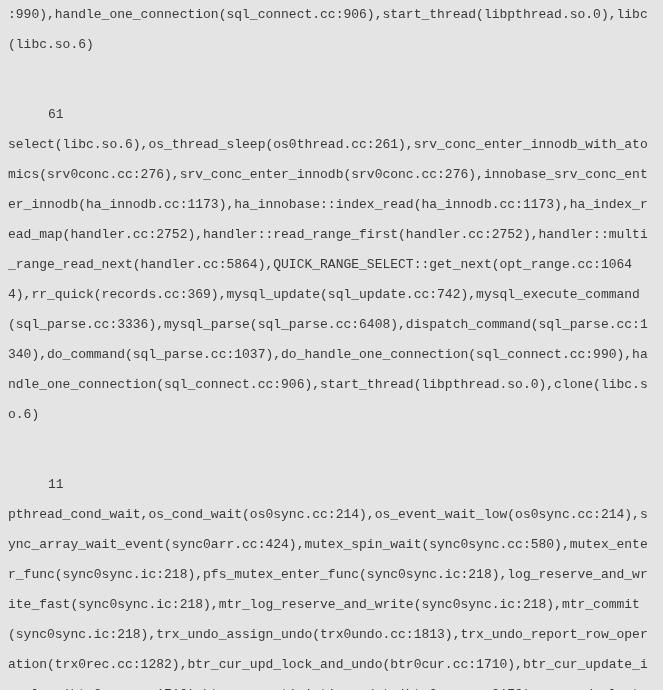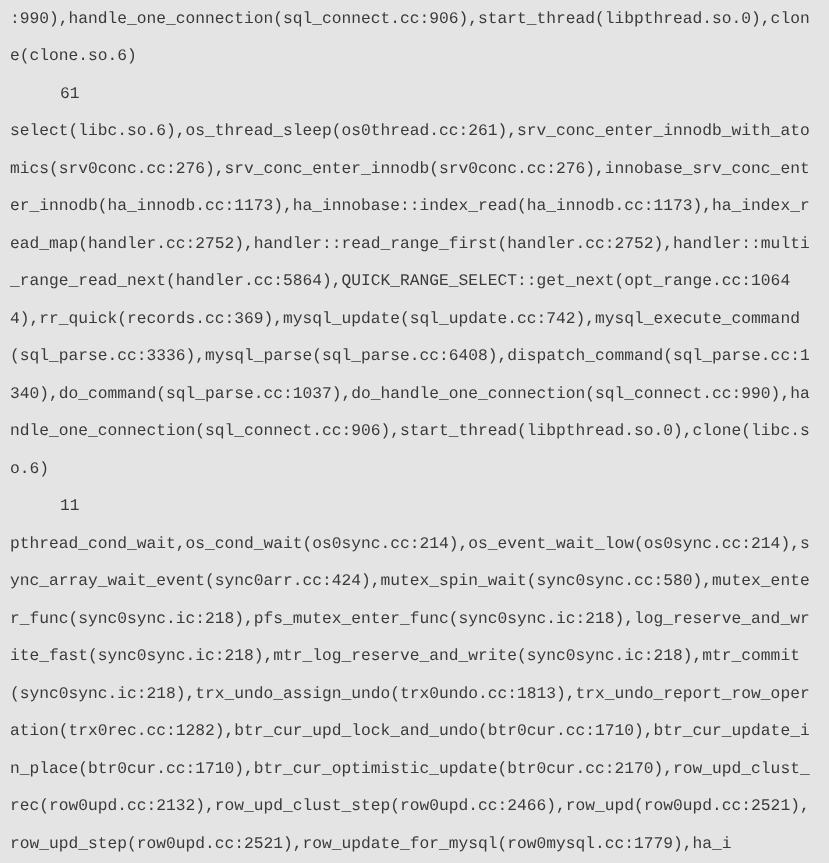--- a/index.html
+++ b/index.html
@@ -6,25 +6,25 @@
   html, body { width: 663px; height: 690px; overflow: hidden; }
   body {
     background: #e4e4e4;
     font-family: "Courier New", Courier, monospace;
     font-size: 13px;
     line-height: 30px;
     color: #3a3a3a;
     padding: 0 8px;
   }
   .block { word-break: break-all; overflow-wrap: break-word; }
-  .count { padding-left: 40px; }
+  .count { padding-left: 40px; margin-top: 40px; }
   pre.block { white-space: pre-wrap; font-family: inherit; }
 </style>
 </head>
 <body>
 
-<pre class="block">:990),handle_one_connection(sql_connect.cc:906),start_thread(libpthread.so.0),clone(clone.so.6)</pre>
+<pre class="block">:990),handle_one_connection(sql_connect.cc:906),start_thread(libpthread.so.0),libc(libc.so.6)</pre>
 
 <div class="count">61</div>
 <pre class="block">select(libc.so.6),os_thread_sleep(os0thread.cc:261),srv_conc_enter_innodb_with_atomics(srv0conc.cc:276),srv_conc_enter_innodb(srv0conc.cc:276),innobase_srv_conc_enter_innodb(ha_innodb.cc:1173),ha_innobase::index_read(ha_innodb.cc:1173),ha_index_read_map(handler.cc:2752),handler::read_range_first(handler.cc:2752),handler::multi_range_read_next(handler.cc:5864),QUICK_RANGE_SELECT::get_next(opt_range.cc:10644),rr_quick(records.cc:369),mysql_update(sql_update.cc:742),mysql_execute_command(sql_parse.cc:3336),mysql_parse(sql_parse.cc:6408),dispatch_command(sql_parse.cc:1340),do_command(sql_parse.cc:1037),do_handle_one_connection(sql_connect.cc:990),handle_one_connection(sql_connect.cc:906),start_thread(libpthread.so.0),clone(libc.so.6)</pre>
 
 <div class="count">11</div>
 <pre class="block">pthread_cond_wait,os_cond_wait(os0sync.cc:214),os_event_wait_low(os0sync.cc:214),sync_array_wait_event(sync0arr.cc:424),mutex_spin_wait(sync0sync.cc:580),mutex_enter_func(sync0sync.ic:218),pfs_mutex_enter_func(sync0sync.ic:218),log_reserve_and_write_fast(sync0sync.ic:218),mtr_log_reserve_and_write(sync0sync.ic:218),mtr_commit(sync0sync.ic:218),trx_undo_assign_undo(trx0undo.cc:1813),trx_undo_report_row_operation(trx0rec.cc:1282),btr_cur_upd_lock_and_undo(btr0cur.cc:1710),btr_cur_update_in_place(btr0cur.cc:1710),btr_cur_optimistic_update(btr0cur.cc:2170),row_upd_clust_rec(row0upd.cc:2132),row_upd_clust_step(row0upd.cc:2466),row_upd(row0upd.cc:2521),row_upd_step(row0upd.cc:2521),row_update_for_mysql(row0mysql.cc:1779),ha_i</pre>
 
 </body></html>

